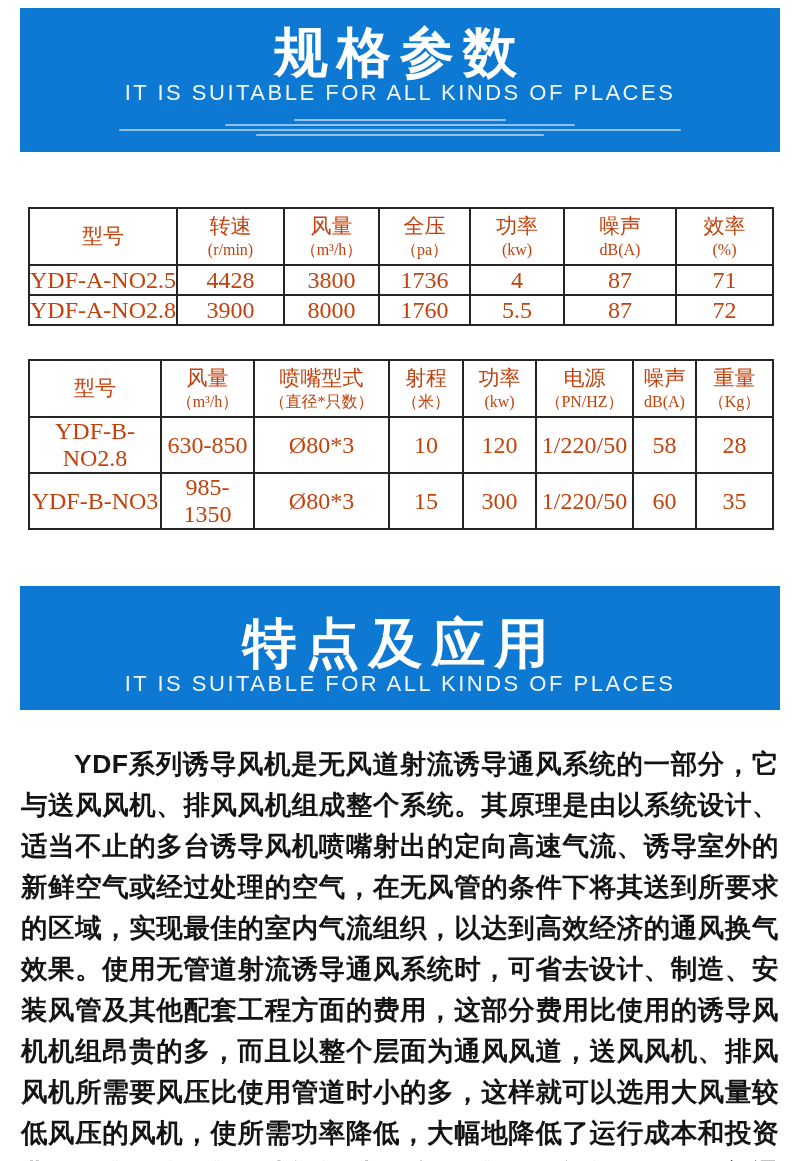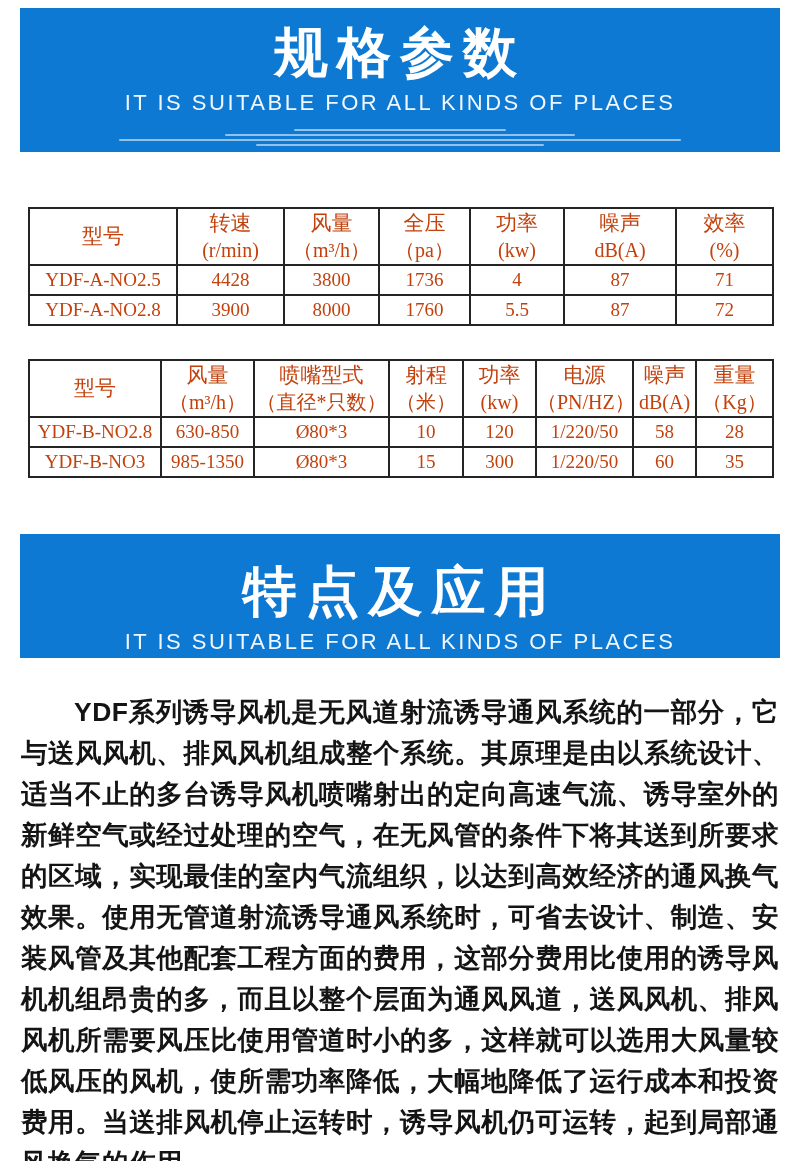--- a/index.html
+++ b/index.html
@@ -13,40 +13,40 @@
   }
   .banner.b1 { margin-top:8px; height:144px; padding-top:16px; }
   .banner.b2 { margin-top:56px; height:124px; padding-top:29px; }
   .banner-title {
     font-family:"Liberation Sans","DejaVu Sans",sans-serif;
     font-size:54px; font-weight:bold; line-height:1.04; letter-spacing:9px;
   }
   .banner-subtitle {
     font-family:"Liberation Sans","DejaVu Sans",sans-serif;
     font-size:22px; font-weight:400; letter-spacing:2.5px;
-    margin-top:10px; color:#f0f7ff;
+    margin-top:0; color:#f0f7ff;
   }
   .fine-print { margin-top:13px; display:flex; flex-direction:column; align-items:center; gap:3px; }
   .fp-line { height:2px; background:rgba(255,255,255,0.55); border-radius:1px; }
   .fp-1 { width:28%; } .fp-2 { width:46%; } .fp-3 { width:74%; } .fp-4 { width:38%; }
 
   
   .spec-table {
     border-collapse:collapse; table-layout:fixed; width:744px;
     margin-left:28px; color:#c2410c;
   }
   .spec-table.t1 { margin-top:55px; }
   .spec-table.t2 { margin-top:33px; }
   .spec-table th, .spec-table td {
     border:2px solid #242424; padding:0; text-align:center; vertical-align:middle;
     font-weight:normal; overflow:hidden;
   }
   .spec-table th { height:55px; font-size:21px; line-height:1.2; }
-  .hdr-sub { font-size:20px; margin-top:1px; }
-  .spec-table td { height:28px; font-size:19px; }
+  .hdr-sub { font-size:16px; margin-top:1px; }
+  .spec-table td { height:28px; font-size:24px; }
 
   
   .article {
     margin:34px 21px 10px 21px;
     font-family:"Liberation Sans","DejaVu Sans",sans-serif;
     font-weight:bold; font-size:26.5px; line-height:41px;
     text-align:justify; text-indent:2em; color:#141414; letter-spacing:0.5px;
   }
 </style>
 </head>

